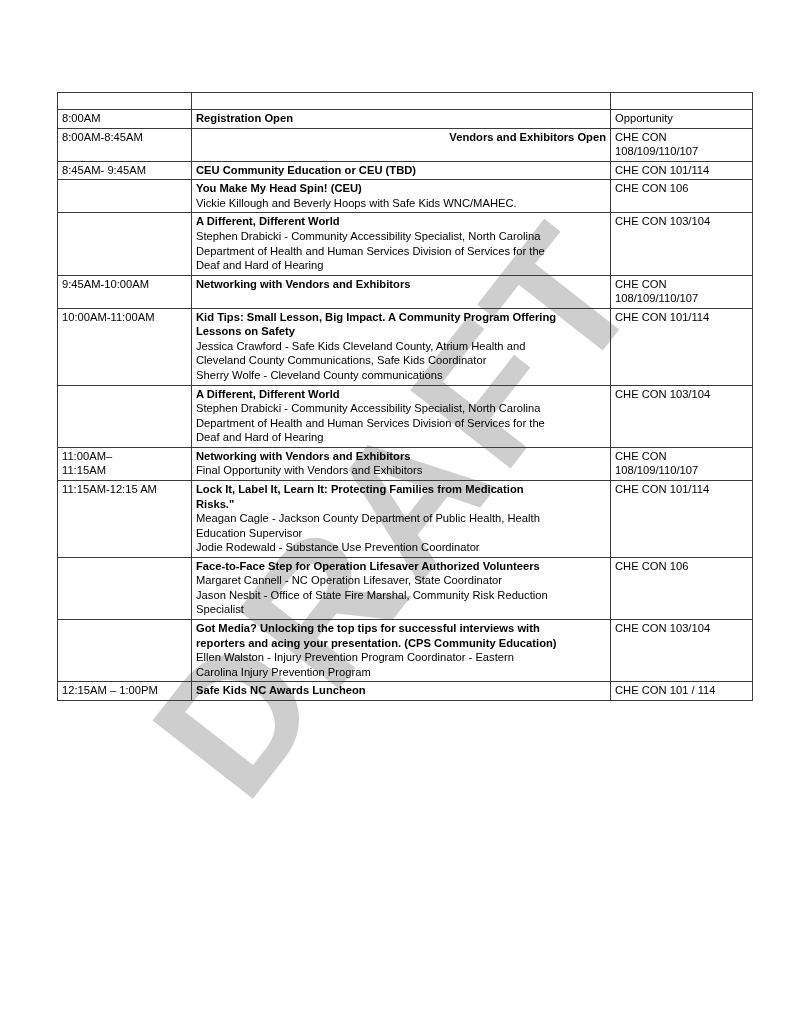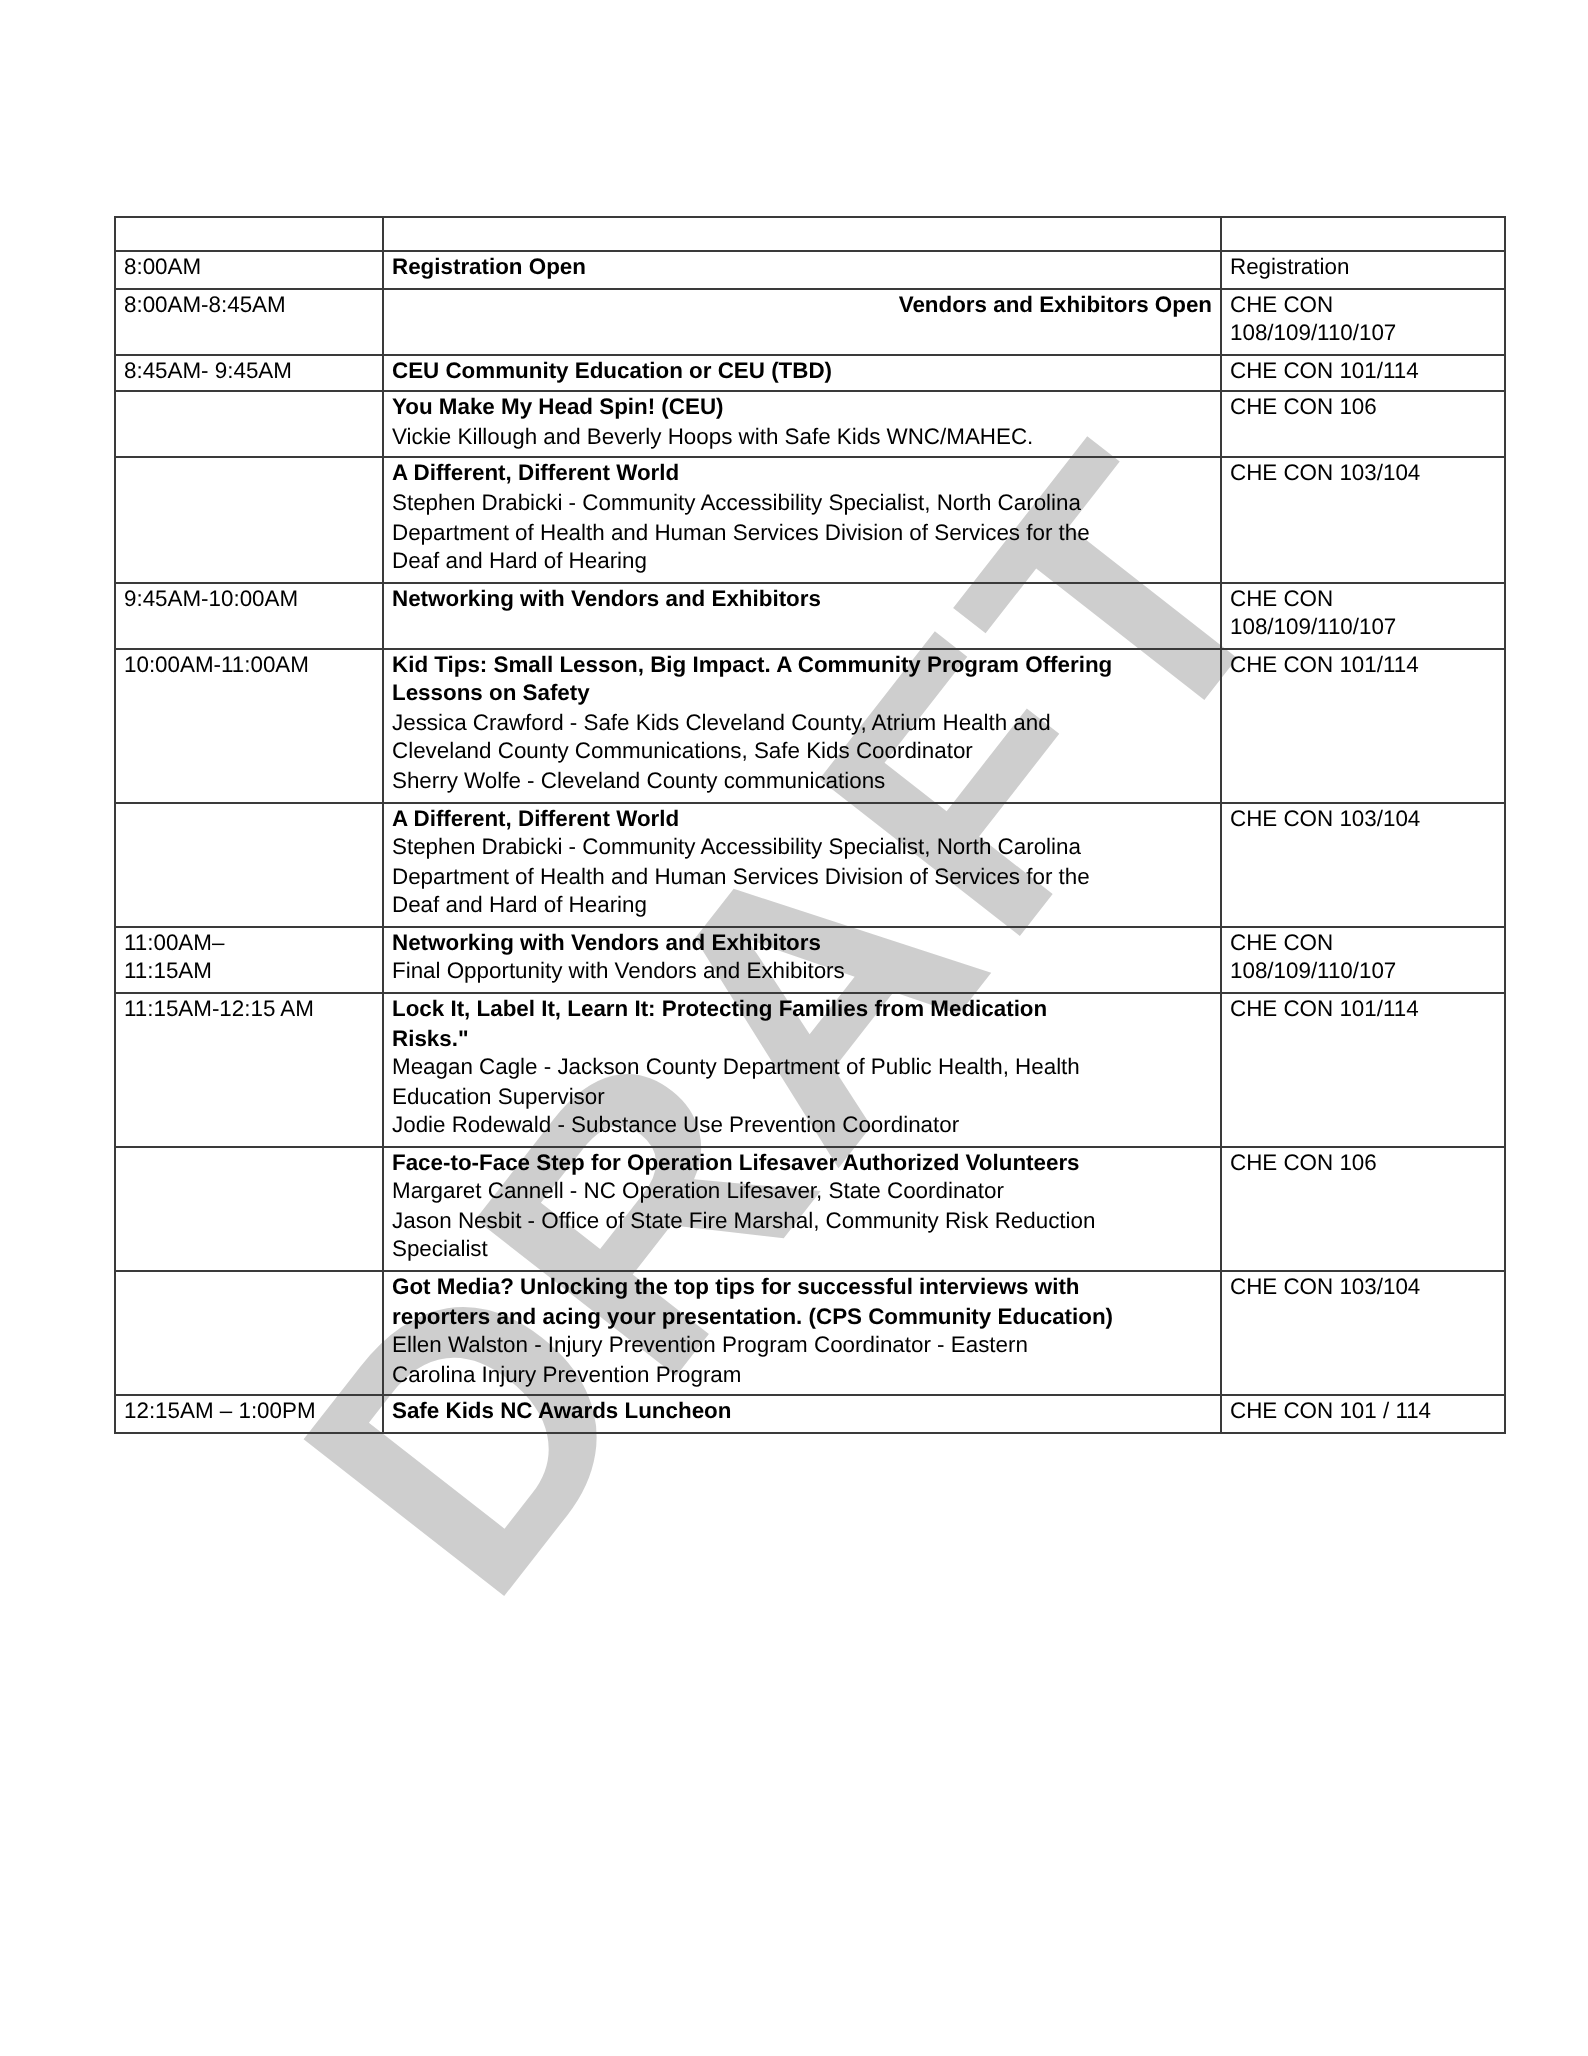--- a/index.html
+++ b/index.html
@@ -48,21 +48,21 @@
     transform: rotate(-52deg);
     white-space: nowrap;
     line-height: 1;
     user-select: none;
   }
 
   
   #schedule-wrap {
     position: absolute;
     left: 57px;
-    top: 108px;
+    top: 92px;
     width: 692px;
     z-index: 10;
   }
   table.schedule {
     border-collapse: collapse;
     width: 692px;
     table-layout: fixed;
   }
   table.schedule td {
     border: 1px solid #3a3a3a;
@@ -106,21 +106,21 @@
           <td class="col-time"></td>
           <td class="col-sess"></td>
           <td class="col-room"></td>
         </tr>
 
         <tr>
           <td class="col-time">8:00AM</td>
           <td class="col-sess">
             <span class="line t-bold">Registration Open</span>
           </td>
-          <td class="col-room">Registration</td>
+          <td class="col-room">Opportunity</td>
         </tr>
 
         <tr>
           <td class="col-time">8:00AM-8:45AM</td>
           <td class="col-sess pad-b-lg">
             <span class="line t-bold">Vendors and Exhibitors Open</span>
           </td>
           <td class="col-room">
             <span class="line">CHE CON</span>
             <span class="line">108/109/110/107</span>

